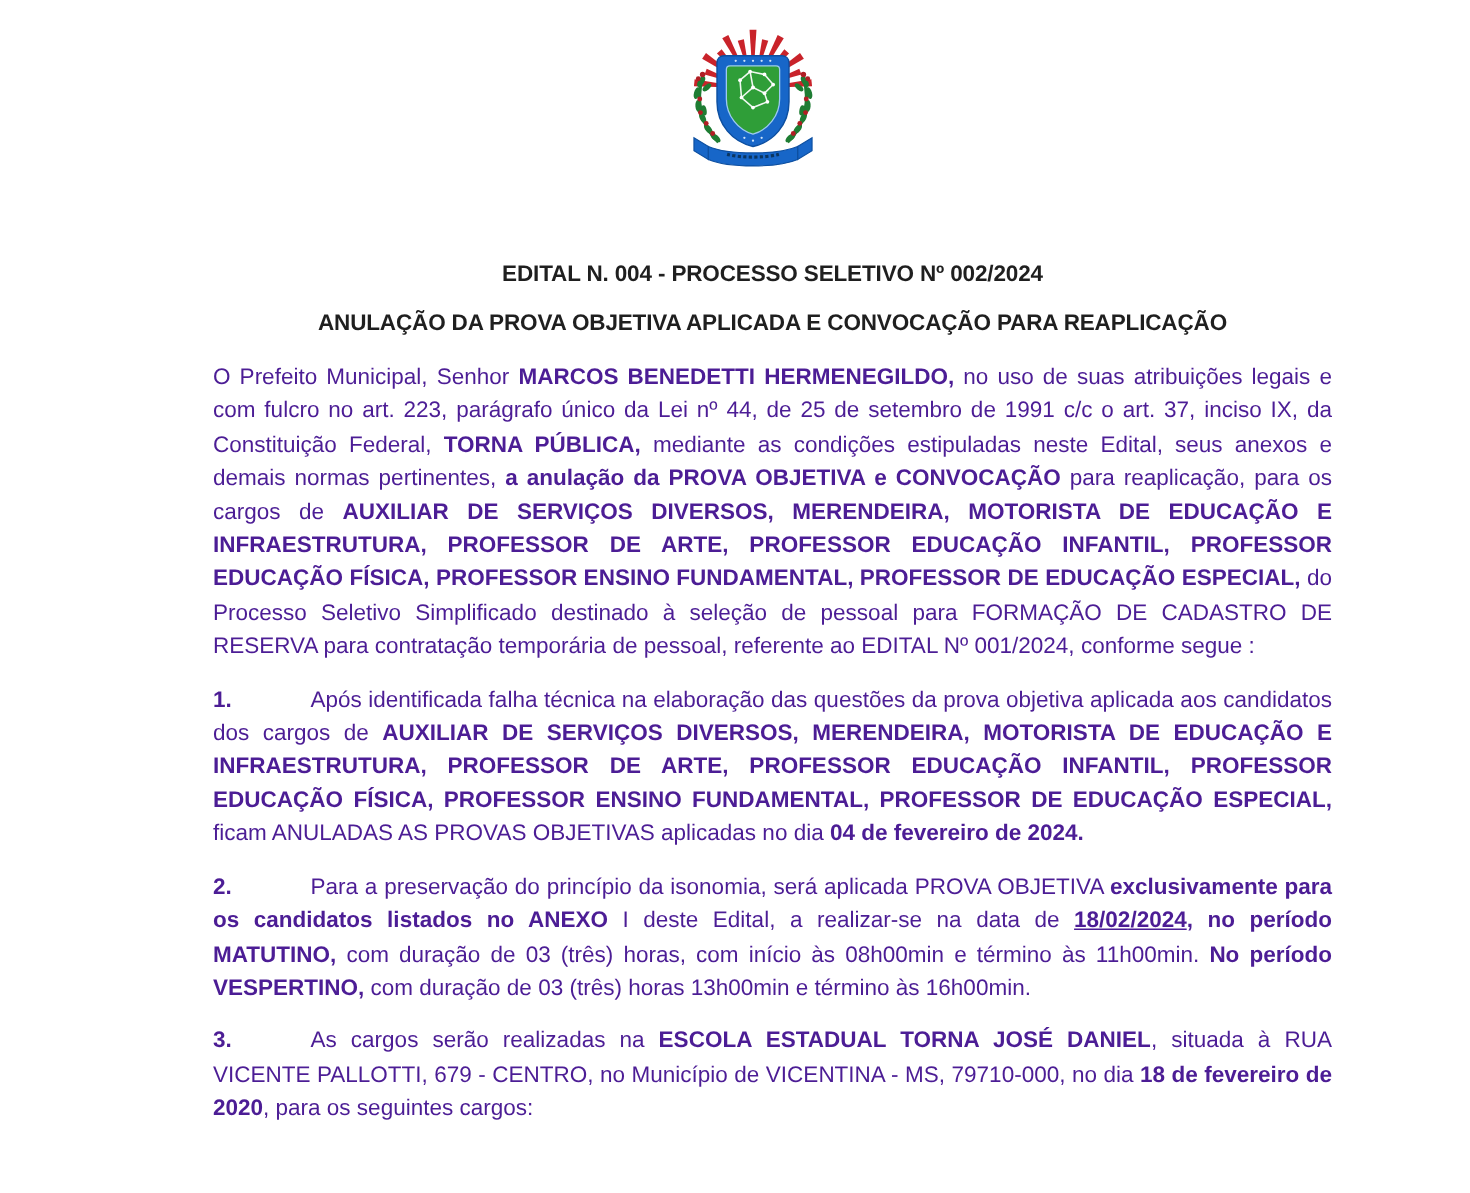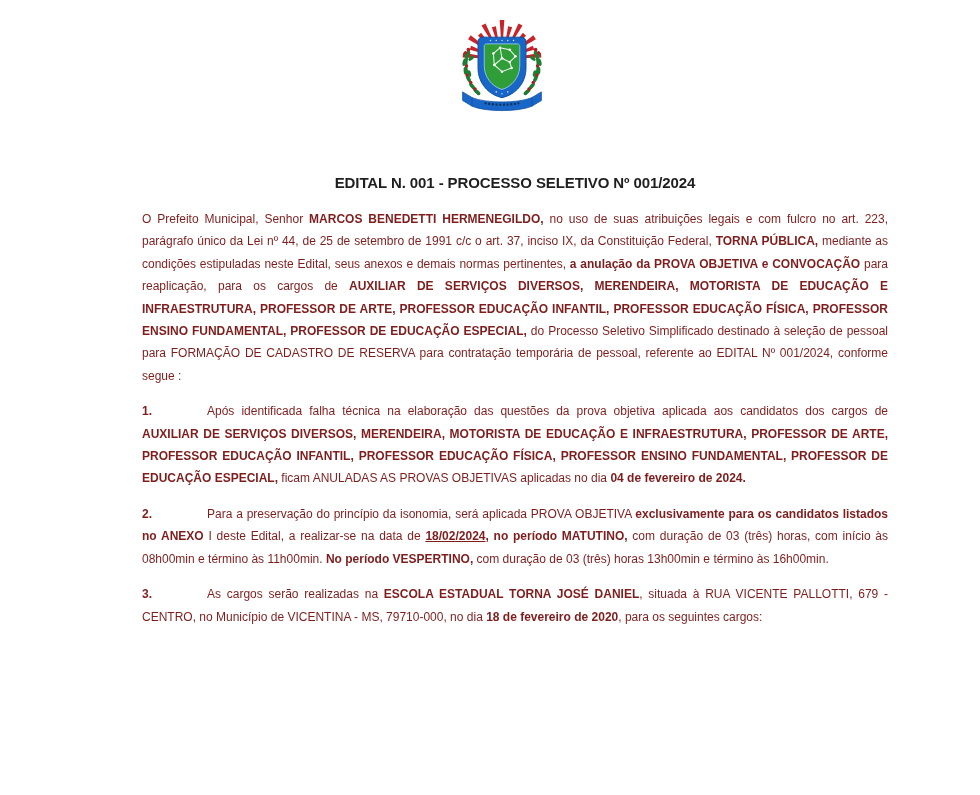--- a/index.html
+++ b/index.html
@@ -23,24 +23,24 @@
     line-height: 20px;
     letter-spacing: -0.1px;
     color: #1f1f1f;
     margin: 0 92px 0 142px;
   }
   .title1 { margin-top: 56px; }
   .title2 { margin-top: 13px; }
 
   .content {
     margin: 15px 92px 0 142px;
-    font-size: 12px;
+    font-size: 15px;
     line-height: 22.4px;
     text-align: justify;
-    color: #7f1d1d;
+    color: #4c1d95;
   }
   .para { margin: 0 0 13px 0; }
   .para:last-child { margin-bottom: 0; }
   .num { font-weight: bold; display: inline-block; width: 65px; }
   .b { font-weight: bold; }
   .u { text-decoration: underline; }
 </style>
 </head>
 <body>
 
@@ -139,21 +139,22 @@
 
       <g>
         <path d="M19,87 L9,81 L9,90 L19,96 Z" fill="#1766c8" stroke="#0d4fa0" stroke-width="0.8"></path>
         <path d="M81,87 L91,81 L91,90 L81,96 Z" fill="#1766c8" stroke="#0d4fa0" stroke-width="0.8"></path>
         <path d="M19,87 C33,93 67,93 81,87 L81,96 C67,102 33,102 19,96 Z" fill="#1766c8" stroke="#0d4fa0" stroke-width="0.8"></path>
         <path d="M32,92.5 C42,95 58,95 68,92.5" stroke="#0a3560" stroke-width="2.2" fill="none" stroke-dasharray="2.2 1.6"></path>
       </g>
     </svg>
   </div>
 
-  <div class="title title1">EDITAL N. 001 - PROCESSO SELETIVO Nº 001/2024</div>
+  <div class="title title1">EDITAL N. 004 - PROCESSO SELETIVO Nº 002/2024</div>
+  <div class="title title2">ANULAÇÃO DA PROVA OBJETIVA APLICADA E CONVOCAÇÃO PARA REAPLICAÇÃO</div>
 
   <div class="content">
     <p class="para"><span>O Prefeito Municipal, Senhor </span><span class="b">MARCOS BENEDETTI HERMENEGILDO,</span><span> no uso de suas atribuições legais e com fulcro no art. 223, parágrafo único da Lei nº 44, de 25 de setembro de 1991 c/c o art. 37, inciso IX, da Constituição Federal, </span><span class="b">TORNA PÚBLICA,</span><span> mediante as condições estipuladas neste Edital, seus anexos e demais normas pertinentes, </span><span class="b">a anulação da PROVA OBJETIVA e CONVOCAÇÃO</span><span> para reaplicação, para os cargos de </span><span class="b">AUXILIAR DE SERVIÇOS DIVERSOS, MERENDEIRA, MOTORISTA DE EDUCAÇÃO E INFRAESTRUTURA, PROFESSOR DE ARTE, PROFESSOR EDUCAÇÃO INFANTIL, PROFESSOR EDUCAÇÃO FÍSICA, PROFESSOR ENSINO FUNDAMENTAL, PROFESSOR DE EDUCAÇÃO ESPECIAL,</span><span> do Processo Seletivo Simplificado destinado à seleção de pessoal para FORMAÇÃO DE CADASTRO DE RESERVA para contratação temporária de pessoal, referente ao EDITAL Nº 001/2024, conforme segue :</span></p>
 
     <p class="para">
       <span class="num">1.</span><span><span>Após identificada falha técnica na elaboração das questões da prova objetiva aplicada aos candidatos dos cargos de </span><span class="b">AUXILIAR DE SERVIÇOS DIVERSOS, MERENDEIRA, MOTORISTA DE EDUCAÇÃO E INFRAESTRUTURA, PROFESSOR DE ARTE, PROFESSOR EDUCAÇÃO INFANTIL, PROFESSOR EDUCAÇÃO FÍSICA, PROFESSOR ENSINO FUNDAMENTAL, PROFESSOR DE EDUCAÇÃO ESPECIAL,</span><span> ficam ANULADAS AS PROVAS OBJETIVAS aplicadas no dia </span><span class="b">04 de fevereiro de 2024.</span></span>
     </p>
 
     <p class="para">
       <span class="num">2.</span><span><span>Para a preservação do princípio da isonomia, será aplicada PROVA OBJETIVA </span><span class="b">exclusivamente para os candidatos listados no ANEXO</span><span> I deste Edital, a realizar-se na data de </span><span class="b u">18/02/2024</span><span class="b">, no período MATUTINO,</span><span> com duração de 03 (três) horas, com início às 08h00min e término às 11h00min. </span><span class="b">No período VESPERTINO,</span><span> com duração de 03 (três) horas 13h00min e término às 16h00min.</span></span>

